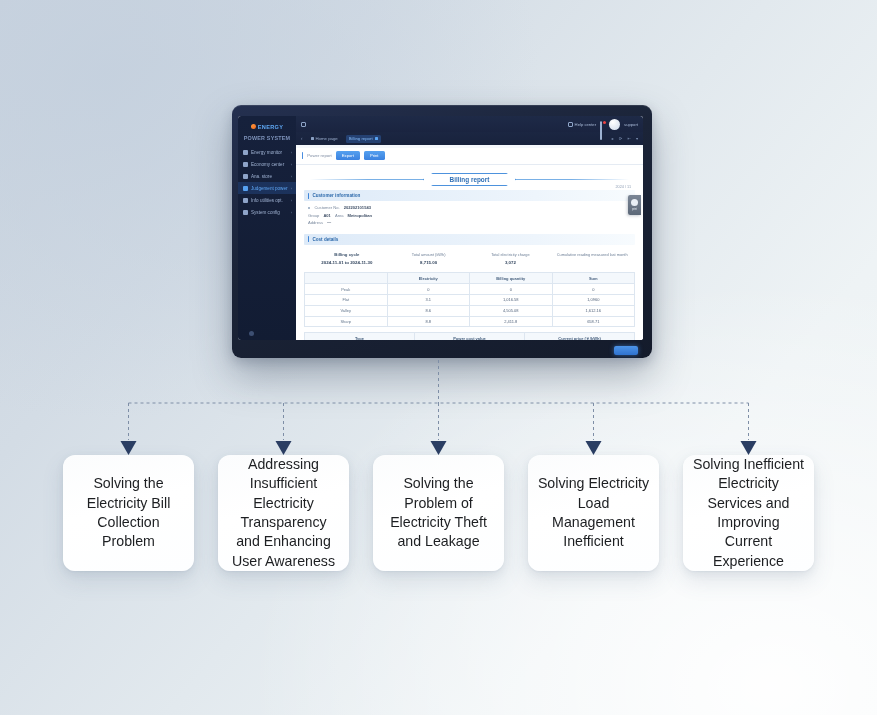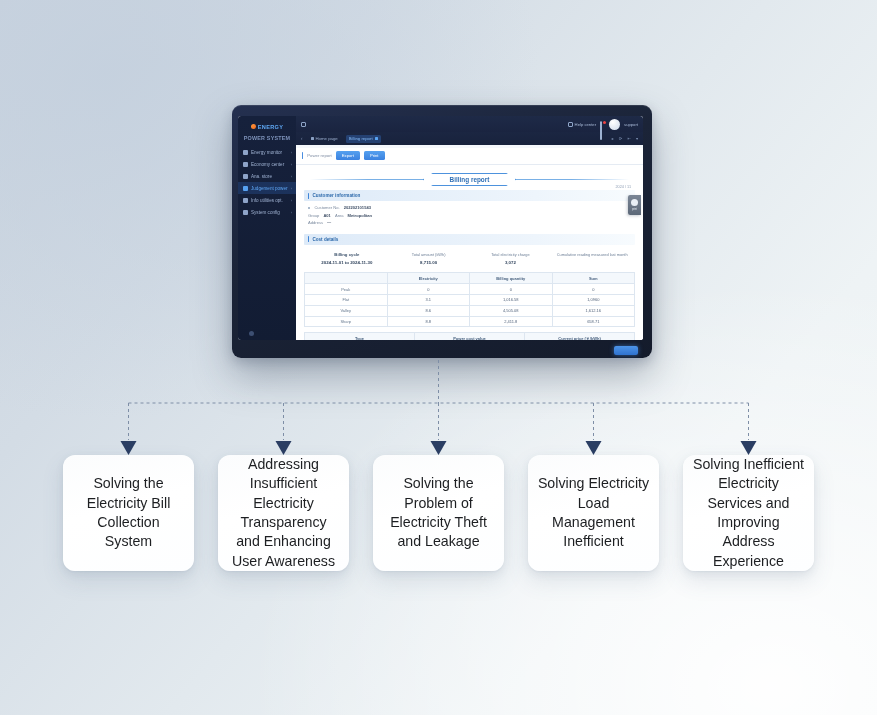--- a/index.html
+++ b/index.html
@@ -662,28 +662,28 @@
     <g fill="#2b3e63">
       <polygon points="120.5,441 136.5,441 128.5,455"></polygon>
       <polygon points="275.5,441 291.5,441 283.5,455"></polygon>
       <polygon points="430.5,441 446.5,441 438.5,455"></polygon>
       <polygon points="585.5,441 601.5,441 593.5,455"></polygon>
       <polygon points="740.5,441 756.5,441 748.5,455"></polygon>
     </g>
   </svg>
 
   <div class="card card-1">
-    <div class="card-text">Solving the Electricity Bill Collection System</div>
+    <div class="card-text">Solving the Electricity Bill Collection Problem</div>
   </div>
   <div class="card card-2">
     <div class="card-text">Addressing Insufficient Electricity Transparency and Enhancing User Awareness</div>
   </div>
   <div class="card card-3">
     <div class="card-text">Solving the Problem of Electricity Theft and Leakage</div>
   </div>
   <div class="card card-4">
     <div class="card-text">Solving Electricity Load Management Inefficient</div>
   </div>
   <div class="card card-5">
-    <div class="card-text">Solving Inefficient Electricity Services and Improving Address Experience</div>
+    <div class="card-text">Solving Inefficient Electricity Services and Improving Current Experience</div>
   </div>
 
 </div>
 
 </body></html>

